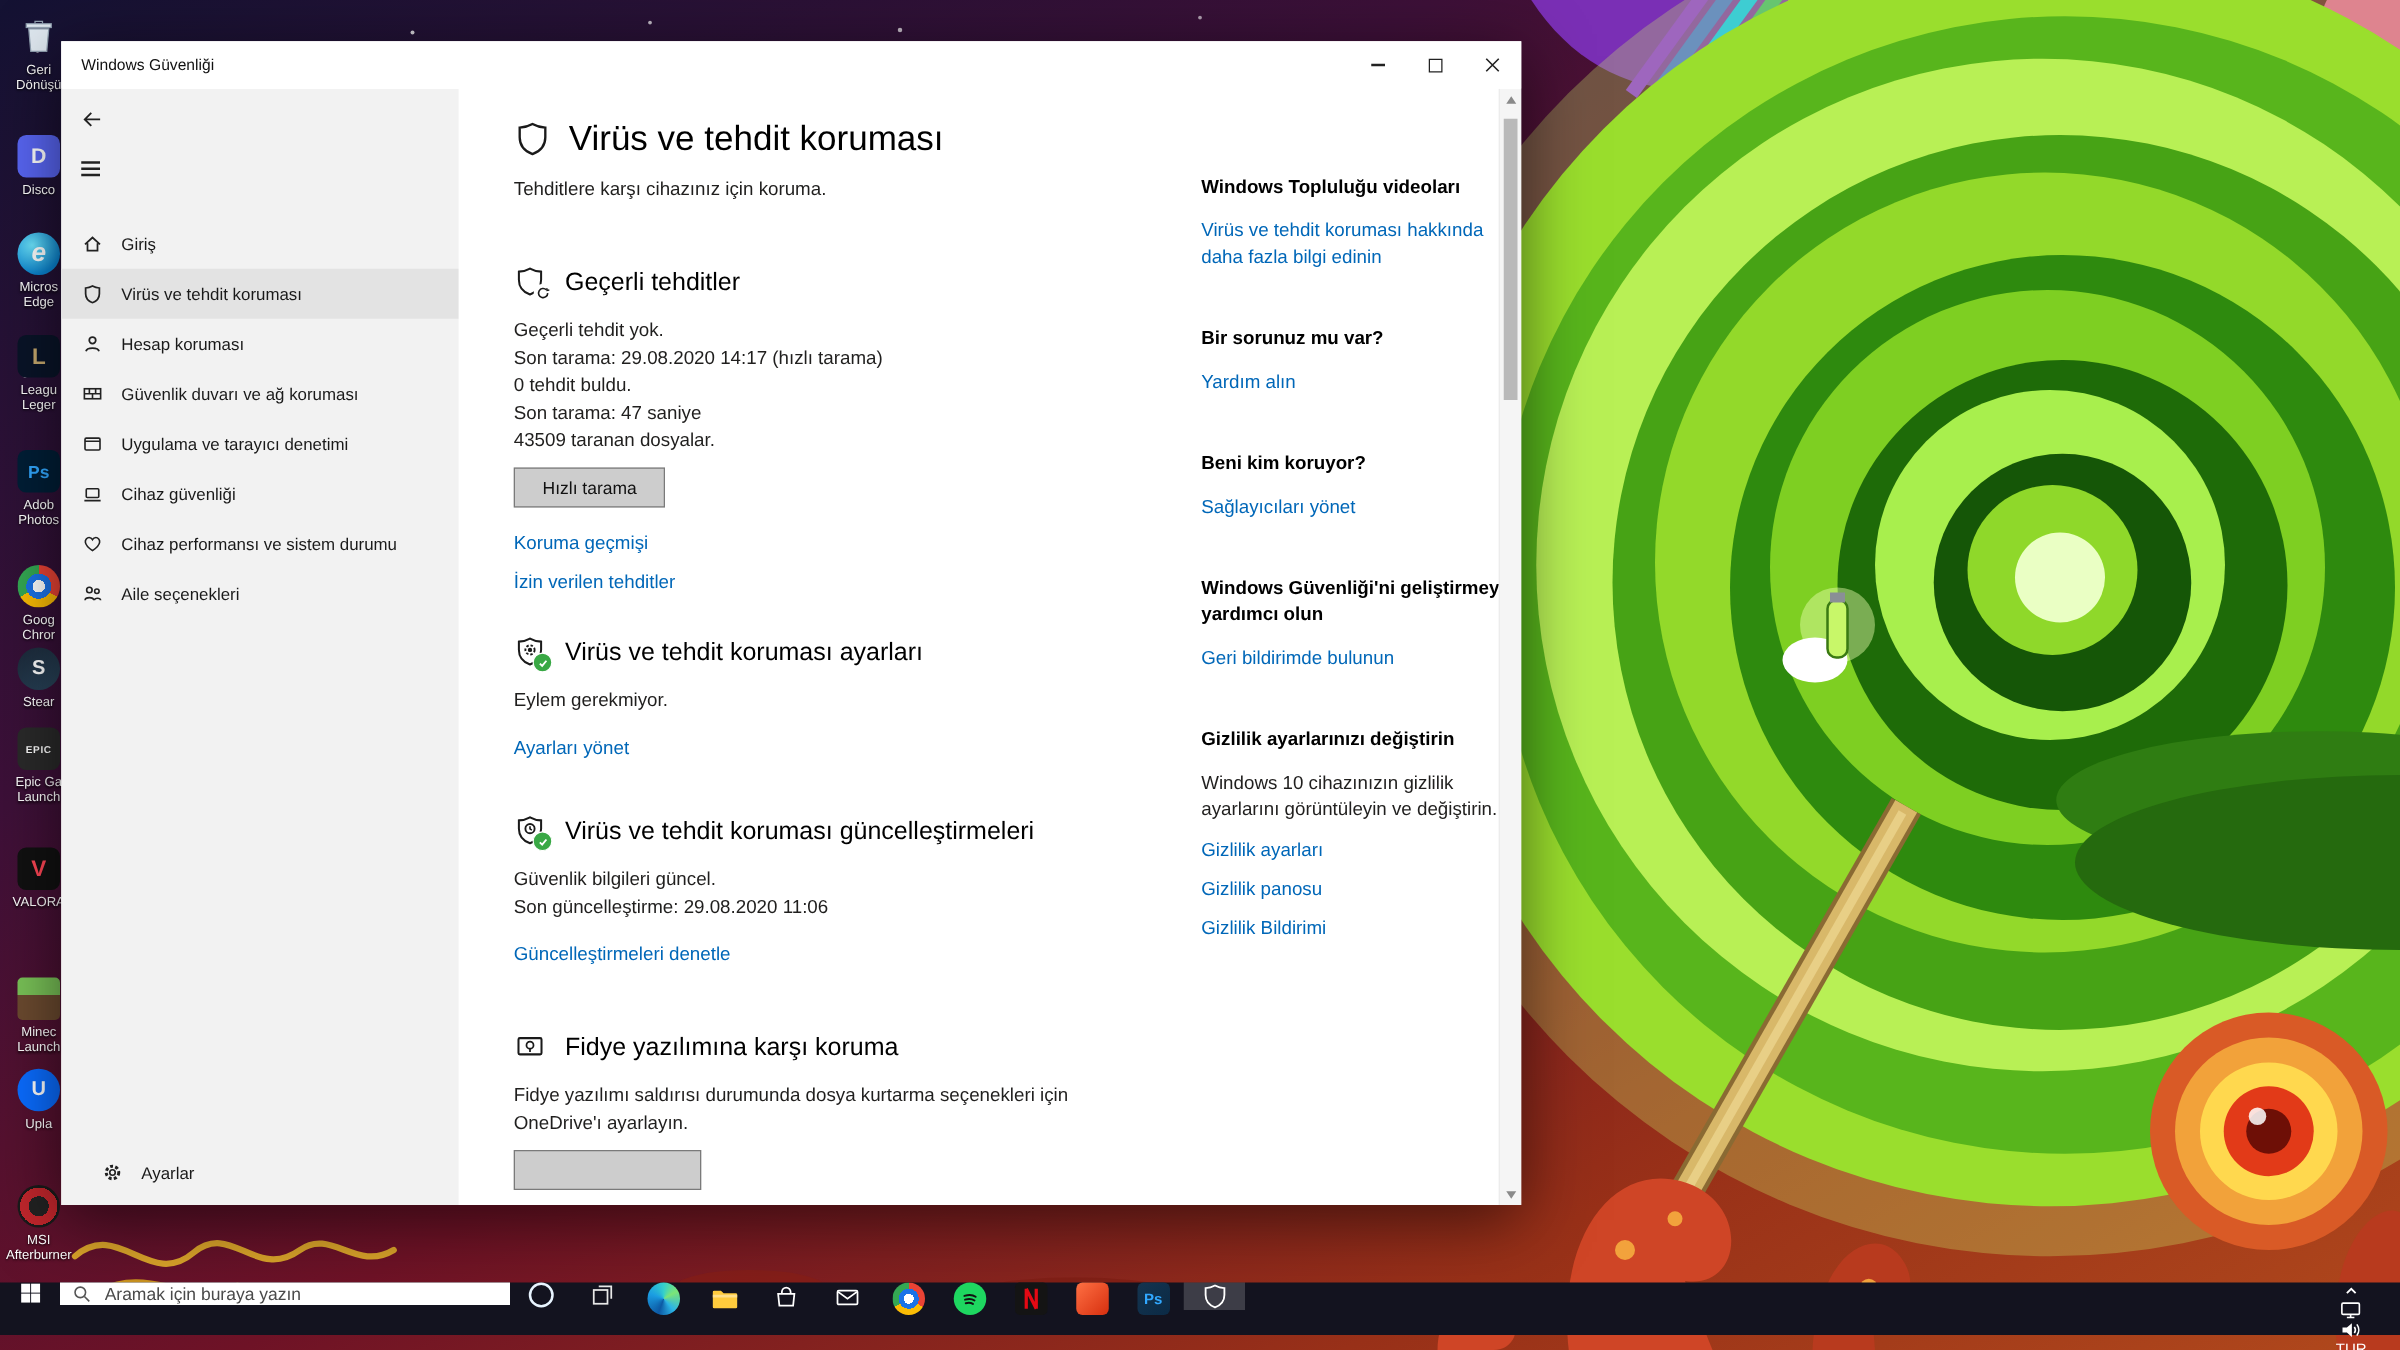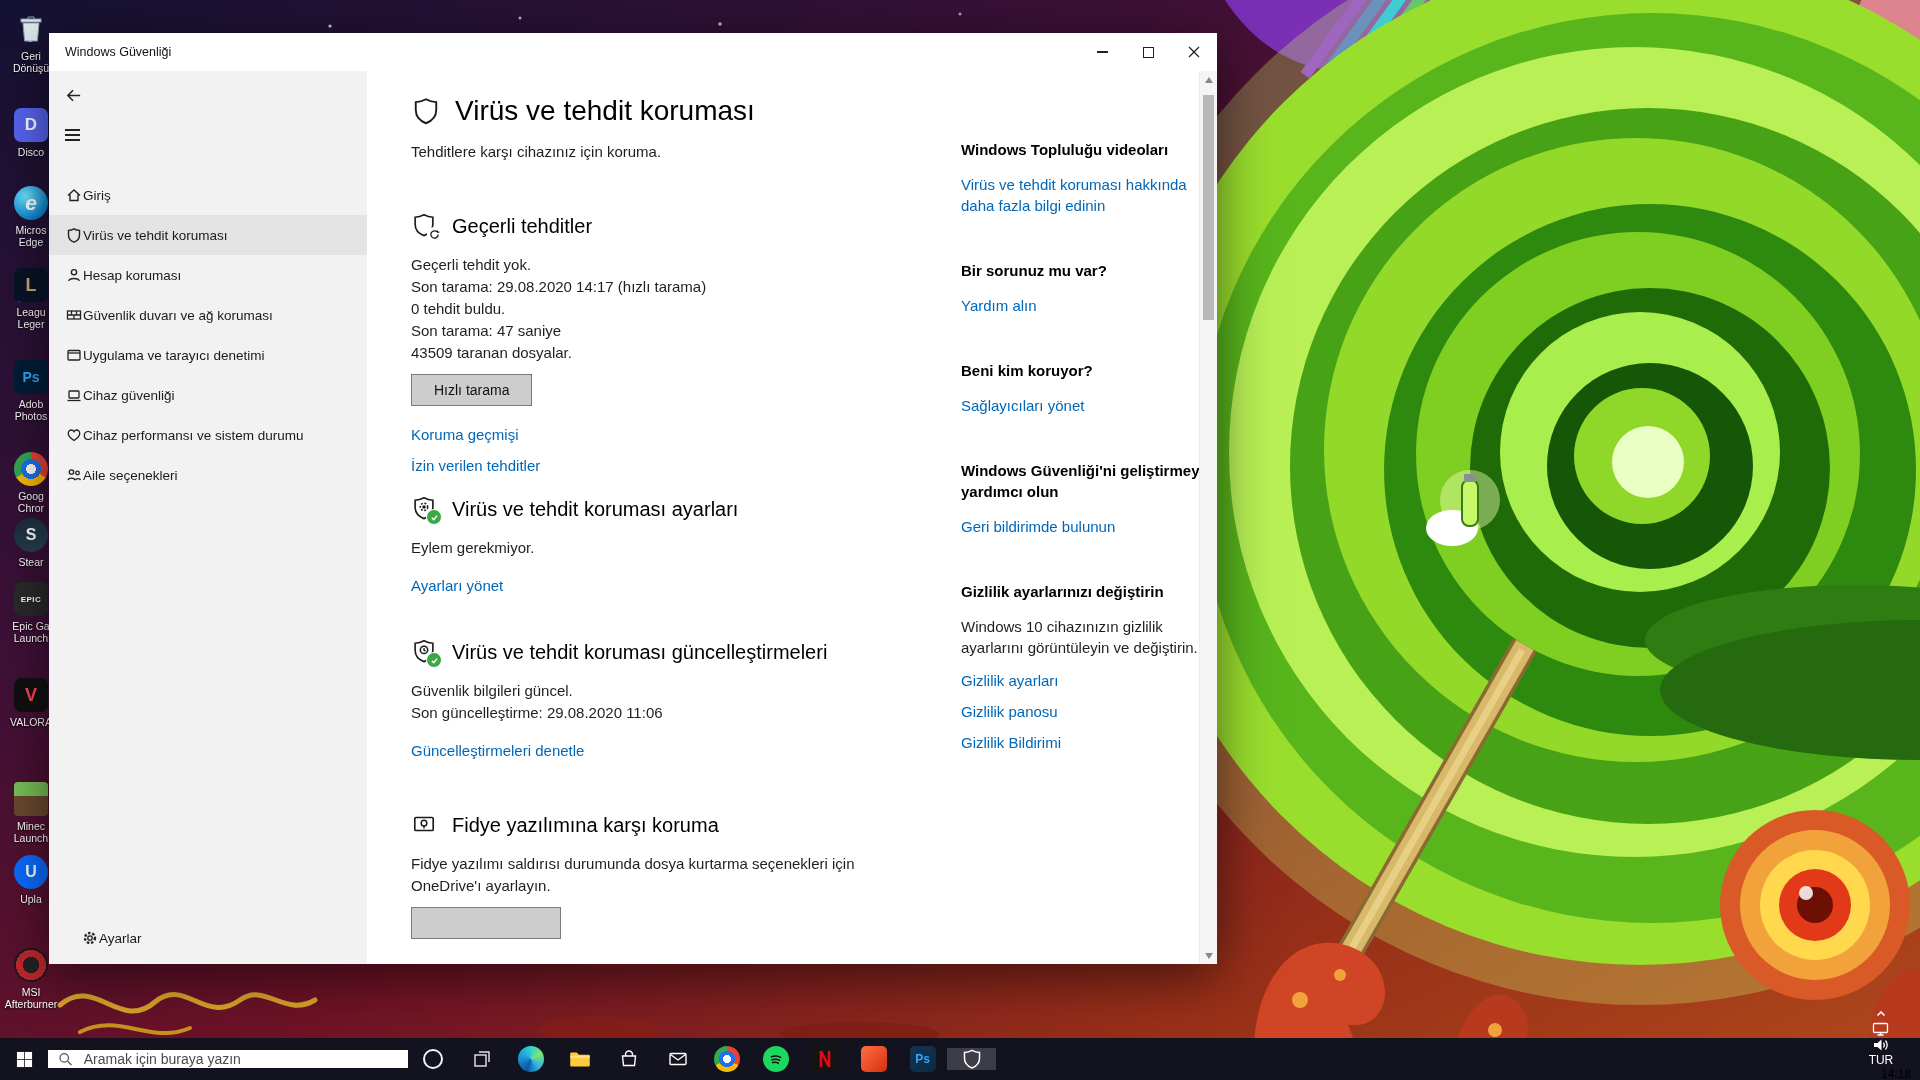--- a/index.html
+++ b/index.html
@@ -37,36 +37,36 @@
   .maxbox{width:9px;height:9px;border:1.3px solid #222;}
   .wbody{position:absolute;top:38px;left:0;right:0;bottom:0;display:flex;overflow:hidden;}
 
   
   .sidebar{width:318px;background:#f2f2f2;position:relative;flex:none;}
   .navbtn{position:absolute;left:10px;border:none;background:transparent;padding:6px;cursor:pointer;}
   .back{top:10px;}
   .menu{top:52px;display:flex;flex-direction:column;gap:3.5px;}
   .menu i{display:block;width:15px;height:1.6px;background:#222;}
   .nav{position:absolute;top:104px;left:0;right:0;}
-  .nav-item{height:40px;display:flex;align-items:center;padding-left:16px;font-size:13.5px;color:#1a1a1a;cursor:pointer;}
+  .nav-item{height:40px;display:flex;align-items:center;gap:14px;padding-left:16px;font-size:13.5px;color:#1a1a1a;cursor:pointer;}
   .nav-item.sel{background:#e3e3e3;}
   .nicon{width:18px;display:flex;justify-content:center;flex:none;}
   .settings-item{position:absolute;bottom:6px;left:16px;right:0;text-align:right;}
 
   
   .main{flex:1;position:relative;background:#fff;}
   .content{position:absolute;left:44px;top:24px;width:470px;}
   .pagetitle{display:flex;align-items:center;gap:14px;font-size:28px;font-weight:400;margin:0 0 16px;color:#000;}
   .subtitle{font-size:15px;color:#201f1e;margin:0 0 52px;}
   .sec h2{display:flex;align-items:center;gap:13px;font-size:20px;font-weight:400;margin:0 0 14px;color:#000;}
   .line{font-size:15px;line-height:22px;margin:0;color:#201f1e;}
   .btn{margin-top:10px;background:#cdcdcd;border:1px solid #7a7a7a;padding:7px 22px;font-size:14px;color:#111;cursor:pointer;font-family:inherit;}
   .linklist{margin-top:18px;}
   a.link{display:block;color:#0067b8;font-size:15px;line-height:21px;margin-bottom:10px;text-decoration:none;cursor:pointer;}
-  .sec1{margin-bottom:19px;}
+  .sec1{margin-bottom:32px;}
   .sec2{margin-bottom:42px;}
   .sec3{margin-bottom:50px;}
   .mt16{margin-top:16px;display:inline-block;}
   .desc{margin-top:10px;max-width:445px;}
   .btn-clip{margin-top:10px;height:32px;width:150px;}
 
   .secicon{position:relative;width:28px;height:28px;flex:none;}
   .okbadge{position:absolute;right:-3px;bottom:-2px;width:14px;height:14px;border-radius:50%;
     background:#39a845;border:1.5px solid #fff;display:flex;align-items:center;justify-content:center;}
   .scanbadge{position:absolute;right:-3px;bottom:-2px;width:15px;height:15px;border-radius:50%;
@@ -80,21 +80,21 @@
 
   
   .vscroll{position:absolute;right:0;top:0;width:17px;height:100%;background:#f5f5f5;border-left:1px solid #ececec;}
   .sarrow{position:absolute;left:0;width:17px;height:17px;display:flex;align-items:center;justify-content:center;cursor:pointer;}
   .sarrow.up{top:0;} .sarrow.down{bottom:0;}
   .tri{width:0;height:0;border-left:4px solid transparent;border-right:4px solid transparent;}
   .tri.u{border-bottom:6px solid #8a8a8a;} .tri.d{border-top:6px solid #8a8a8a;}
   .sthumb{position:absolute;left:3px;right:3px;top:24px;height:225px;background:#b9b9b9;cursor:pointer;}
 
   
-  .taskbar{position:absolute;left:0;bottom:0;width:1920px;height:42px;background:#13131f;z-index:10;display:flex;align-items:center;}
+  .taskbar{position:absolute;left:0;bottom:12px;width:1920px;height:42px;background:#13131f;z-index:10;display:flex;align-items:flex-start;}
   .tb-start{width:48px;display:flex;align-items:center;justify-content:center;cursor:pointer;}
   .tb-search{width:340px;background:#fff;display:flex;align-items:center;gap:9px;padding:0 10px;flex:none;}
   .tb-search input{border:none;outline:none;font-size:14px;width:100%;background:transparent;color:#222;font-family:inherit;}
   .tb-search input::placeholder{color:#4a4a4a;}
   .tb-slot{width:49px;display:flex;align-items:center;justify-content:center;position:relative;cursor:pointer;flex:none;}
   .tb-slot.active{background:rgba(255,255,255,.18);}
   .cortana-ring{width:16px;height:16px;border:2px solid #e8f4ff;border-radius:50%;}
   .edge-swirl{width:26px;height:26px;border-radius:50%;
     background:conic-gradient(from 200deg,#0c59a4,#1b9de2 90deg,#35d0cb 160deg,#7ce577 220deg,#2bb3e6 300deg,#0c59a4);}
   .chrome-ic{width:26px;height:26px;border-radius:50%;background:

